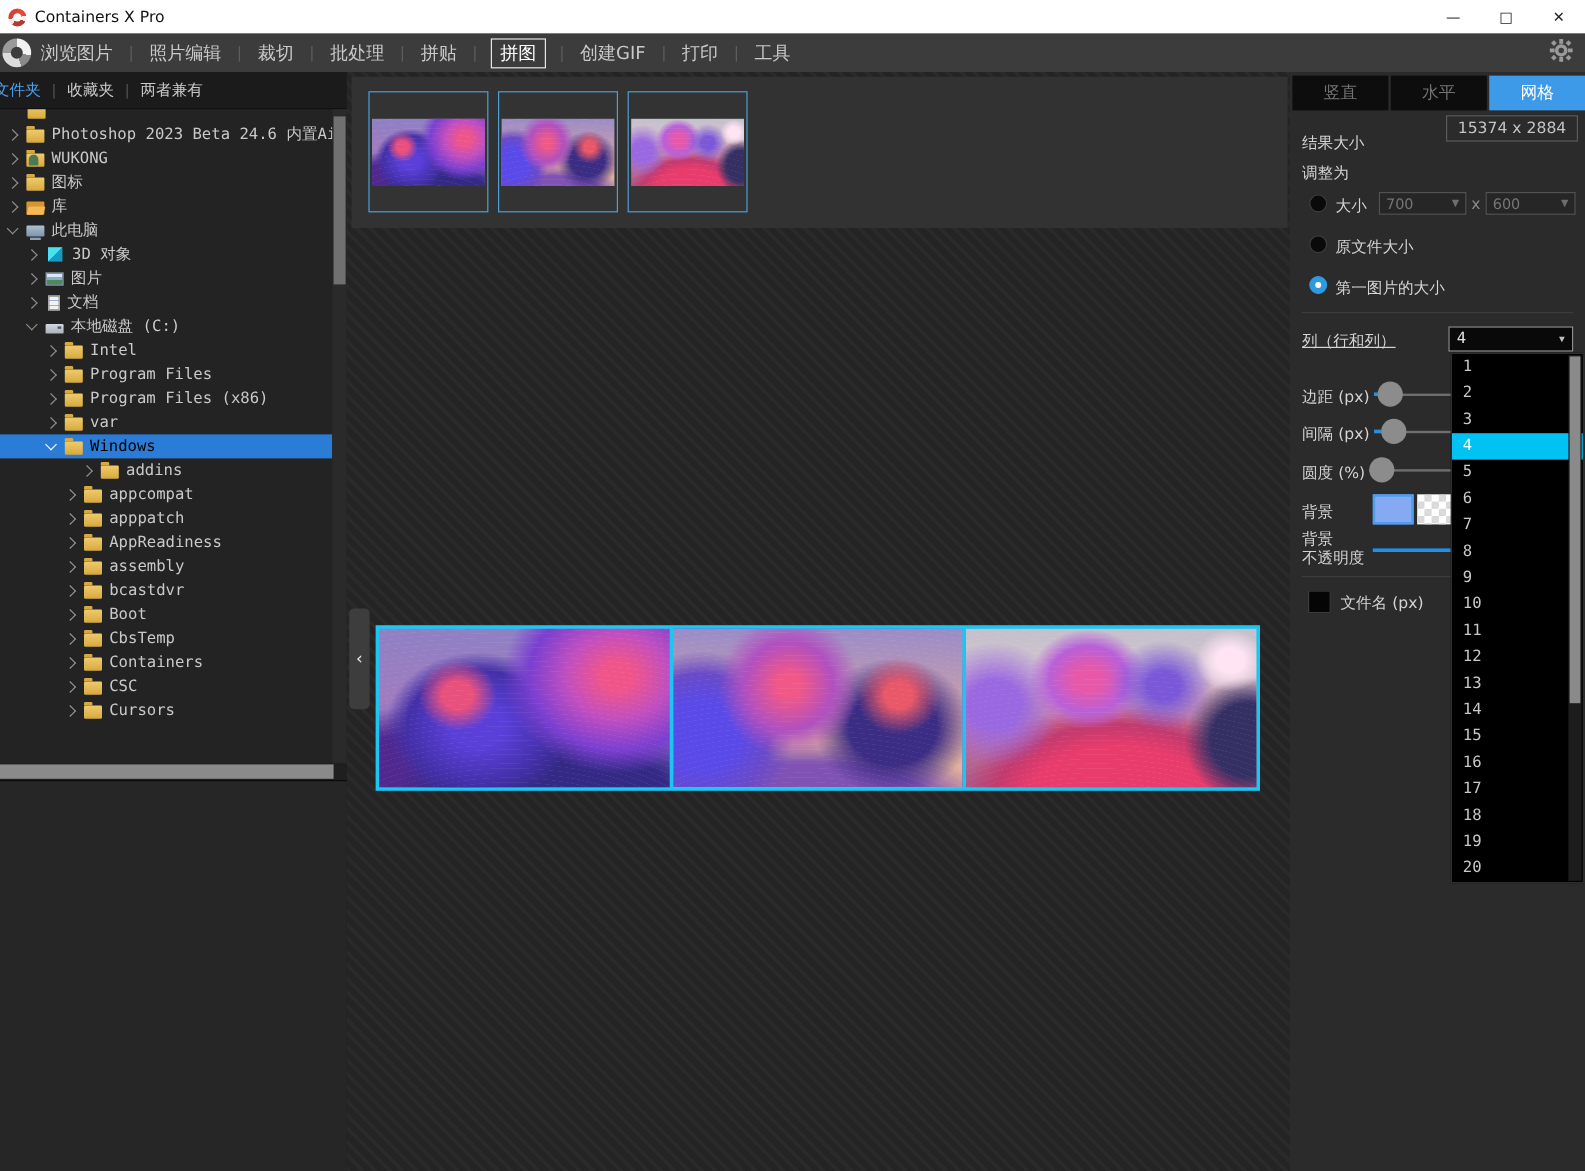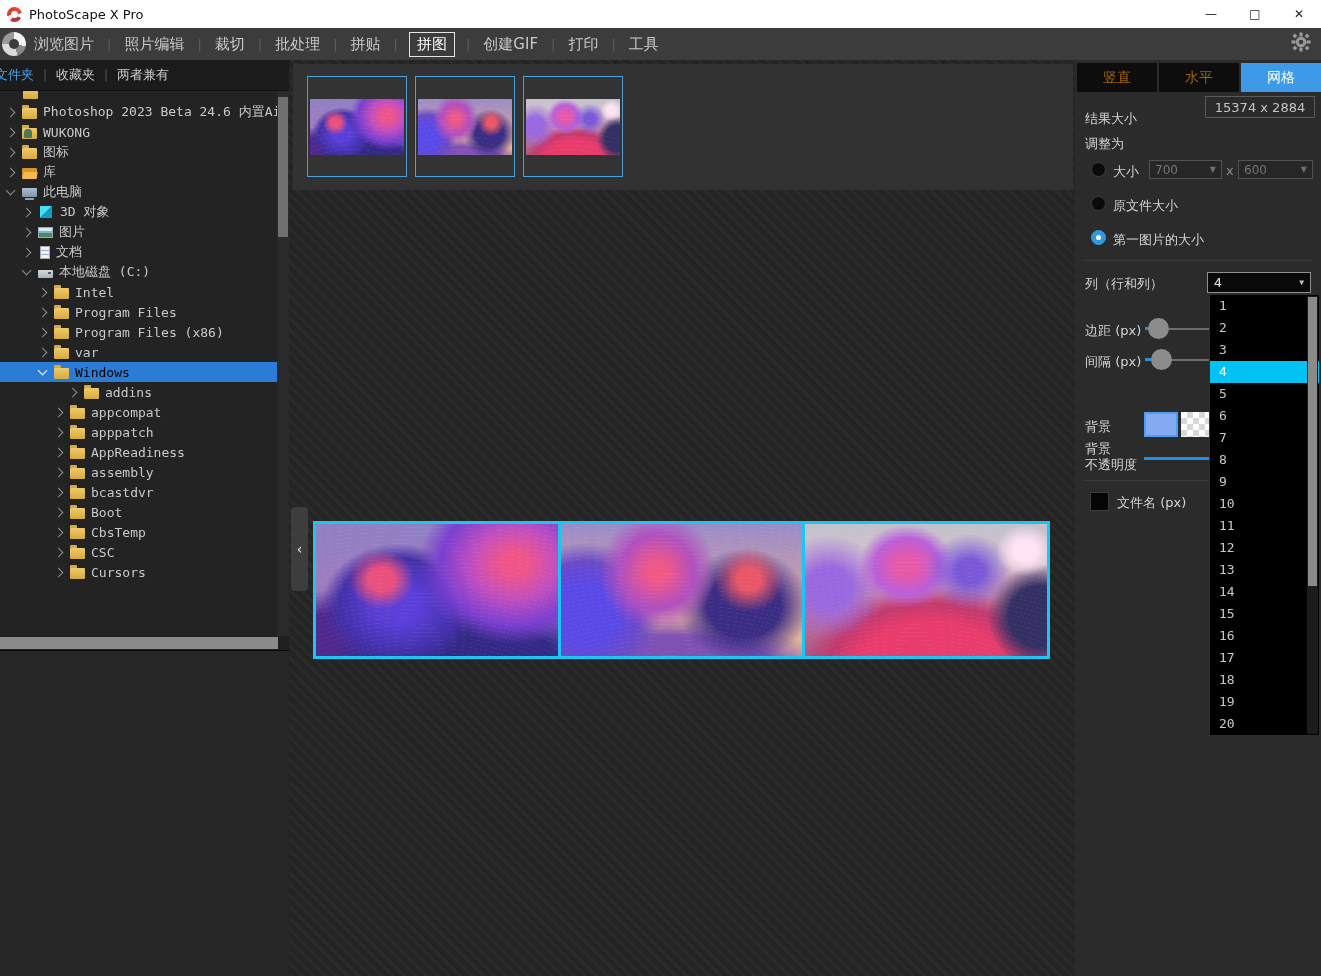--- a/index.html
+++ b/index.html
@@ -102,21 +102,21 @@
     radial-gradient(16% 26% at 91% 20%, #ffe4f4 0 30%, rgba(255,228,244,0) 75%),
     radial-gradient(26% 42% at 68% 36%, #7a58d8 0 22%, rgba(122,88,216,0) 68%),
     radial-gradient(28% 44% at 42% 32%, #e858a8 0 16%, #b860d8 48%, rgba(184,96,216,0) 72%),
     radial-gradient(32% 55% at 10% 48%, #9a68e0 0 28%, rgba(154,104,224,0) 72%),
     radial-gradient(30% 55% at 97% 70%, #343064 0 42%, rgba(52,48,100,0) 72%),
     radial-gradient(68% 85% at 52% 115%, #e83c6c 0 48%, #c23a6e 64%, rgba(194,58,110,0) 80%),
     linear-gradient(180deg,#c3c0cc 0%,#d6c4ce 30%,#c87898 62%,#a85888 100%);}
   
   .rpanel{position:absolute;left:1075px;top:60px;width:246px;height:916px;background:#2b2b2b;color:#d8d8d8;font-size:13px;}
   .rtabs{position:absolute;left:2px;top:3px;display:flex;gap:2px;}
-  .rtab{width:80px;height:29px;background:#0d0d0d;color:#a16207;display:flex;align-items:center;justify-content:center;font-size:14px;cursor:default;}
+  .rtab{width:80px;height:29px;background:#0d0d0d;color:#737373;display:flex;align-items:center;justify-content:center;font-size:14px;cursor:default;}
   .rtab.active{background:#3d9ae9;color:#fff;}
   .rlabel{position:absolute;color:#d4d4d4;}
   .value-box{position:absolute;border:1px solid #5a5a5a;color:#c4c4c4;display:flex;align-items:center;justify-content:center;font-size:13px;background:#2b2b2b;}
   .radio{position:absolute;width:15px;height:15px;border-radius:50%;background:#0a0a0a;border:1px solid #3c3c3c;box-sizing:border-box;}
   .radio.sel{background:#2f9ae0;border-color:#2f9ae0;}
   .radio.sel::after{content:'';position:absolute;left:4px;top:4px;width:5px;height:5px;border-radius:50%;background:#fff;}
   .combo{position:absolute;height:19px;border:1px solid #515151;background:#262626;color:#767676;
     display:flex;align-items:center;font-size:12px;padding:0 5px;justify-content:space-between;box-sizing:border-box;}
   .combo .arr{font-size:8px;color:#6e6e6e;}
   .divider{position:absolute;left:10px;width:226px;height:1px;background:#3c3c3c;}
@@ -142,21 +142,21 @@
     font-family:"DejaVu Sans Mono",monospace;font-size:13px;cursor:default;}
   .dd-item.sel{background:#00c3f4;color:#ffffff;}
   .dd-scroll{position:absolute;right:1px;top:1px;width:11px;height:438px;background:#1c1c1c;}
   .dd-thumb{position:absolute;left:1px;top:1px;width:9px;height:289px;background:#8a8a8a;}
 </style>
 </head>
 <body>
 
 <div class="titlebar">
   <span class="app-logo"></span>
-  <span class="title-text">PhotoScape X Pro</span>
+  <span class="title-text">Containers X Pro</span>
   <div class="win-controls">
     <div class="win-btn">—</div>
     <div class="win-btn">□</div>
     <div class="win-btn">✕</div>
   </div>
 </div>
 
 <div class="menubar">
   <span class="swirl-logo"></span>
   <div style="display:flex;align-items:center;">
@@ -316,20 +316,25 @@
         <span class="tree-label">Boot</span>
       </div>
       <div class="tree-row" style="padding-left: 55px;">
         <span class="chev"></span>
         <span class="ico ico-folder"></span>
         <span class="tree-label">CbsTemp</span>
       </div>
       <div class="tree-row" style="padding-left: 55px;">
         <span class="chev"></span>
         <span class="ico ico-folder"></span>
+        <span class="tree-label">Containers</span>
+      </div>
+      <div class="tree-row" style="padding-left: 55px;">
+        <span class="chev"></span>
+        <span class="ico ico-folder"></span>
         <span class="tree-label">CSC</span>
       </div>
       <div class="tree-row" style="padding-left: 55px;">
         <span class="chev"></span>
         <span class="ico ico-folder"></span>
         <span class="tree-label">Cursors</span>
       </div>
     </div>
   <div class="v-scroll">
       <div class="v-thumb"></div>
@@ -386,37 +391,42 @@
   </div>
 
   <div class="radio" style="left:16px;top:136px;"></div>
   <div class="rlabel" style="left:38px;top:137px;">原文件大小</div>
 
   <div class="radio sel" style="left:16px;top:170px;"></div>
   <div class="rlabel" style="left:38px;top:171px;">第一图片的大小</div>
 
   <div class="divider" style="top:200px;"></div>
 
-  <div class="rlabel" style="left:10px;top:215px;">列（行和列）</div>
+  <div class="rlabel" style="left:10px;top:215px;text-decoration:underline;">列（行和列）</div>
   <div class="selectbox">
     <span>4</span>
       <span class="arr">▼</span>
   </div>
 
   <div class="slider-row" style="top:254px;">
     <span class="rlabel" style="left:10px;top:8px;">边距 (px)</span>
     <div class="slider-track"></div>
     <div class="slider-fill" style="width:3px;"></div>
     <div class="knob" style="left:73px;"></div>
   </div>
   <div class="slider-row" style="top:285px;">
     <span class="rlabel" style="left:10px;top:8px;">间隔 (px)</span>
     <div class="slider-track"></div>
     <div class="slider-fill" style="width:6px;"></div>
     <div class="knob" style="left:76px;"></div>
+  </div>
+  <div class="slider-row" style="top:317px;">
+    <span class="rlabel" style="left:10px;top:8px;">圆度 (%)</span>
+    <div class="slider-track" style="left:66px;width:144px;"></div>
+    <div class="knob" style="left:66px;"></div>
   </div>
 
   <div class="rlabel" style="left:10px;top:358px;">背景</div>
   <div class="swatch swatch-blue" style="left:69px;top:352px;"></div>
   <div class="swatch swatch-alpha" style="left:106px;top:352px;"></div>
 
   <div class="rlabel" style="left:10px;top:380px;">背景</div>
   <div class="rlabel" style="left:10px;top:396px;">不透明度</div>
   <div class="opacity-line"></div>
 

